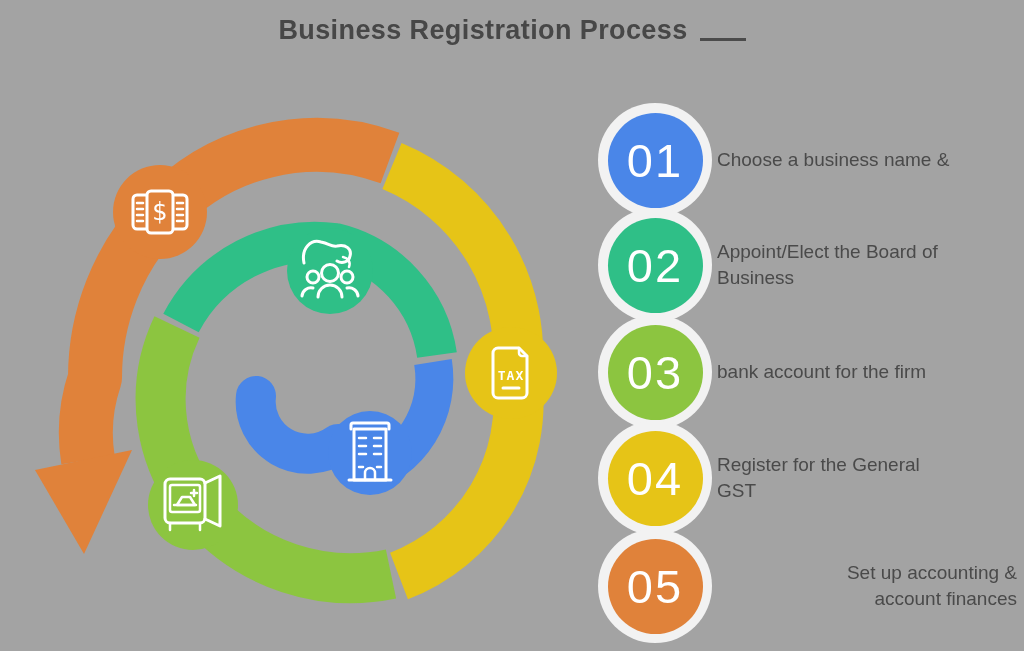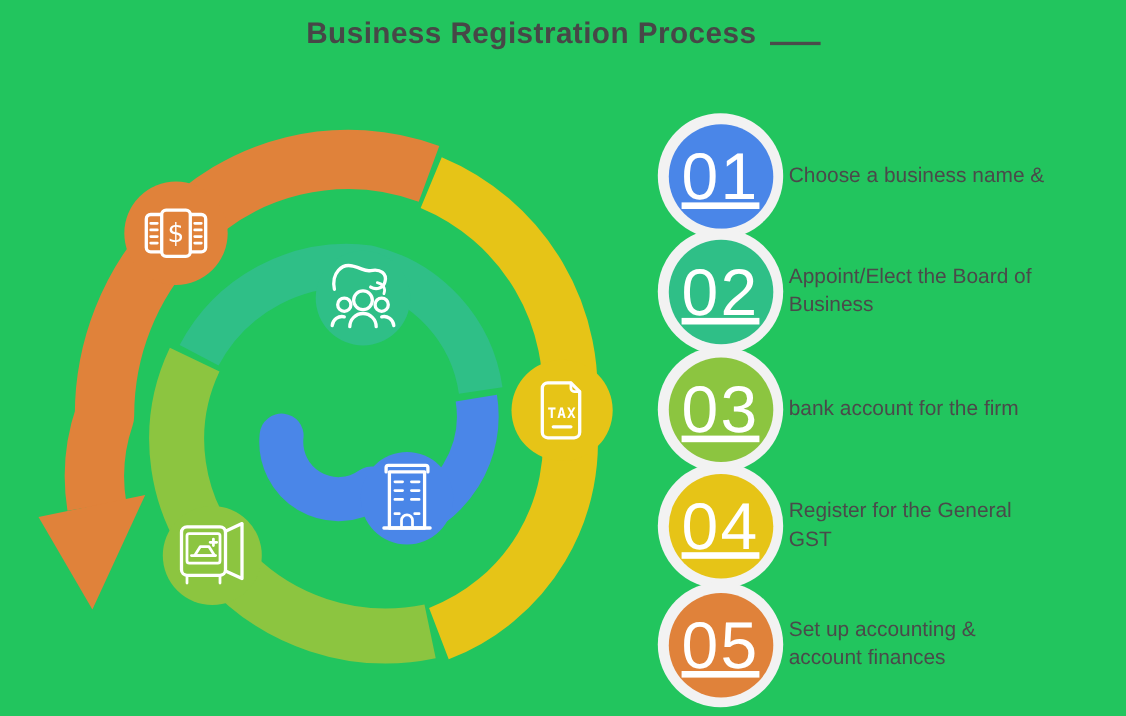--- a/index.html
+++ b/index.html
@@ -1,30 +1,30 @@
 <!DOCTYPE html>
 <html><head>
 <meta charset="utf-8">
 <style>
   html,body{margin:0;padding:0;background:#ffffff;}
   body{font-family:"Liberation Sans","DejaVu Sans",sans-serif;}
-  .stage{position:relative;width:1024px;height:651px;background:#22c55e;overflow:hidden;}
+  .stage{position:relative;width:1024px;height:651px;background:#a3a3a3;overflow:hidden;}
 
   
   .header{position:absolute;top:16px;left:0;width:100%;display:flex;justify-content:center;align-items:flex-end;}
   .title{font-size:27px;font-weight:bold;color:#474747;letter-spacing:.4px;line-height:1.1;}
   .title-underline{display:inline-block;width:46px;height:3px;background:#4b4b4b;margin-left:12px;margin-bottom:5px;}
 
   
   .spiral-svg{position:absolute;left:0;top:0;width:1024px;height:651px;}
 
   
   .step-halo{position:absolute;width:114px;height:114px;border-radius:50%;background:#f2f2f2;display:flex;align-items:center;justify-content:center;}
   .step-badge{width:95px;height:95px;border-radius:50%;display:flex;align-items:center;justify-content:center;}
-  .step-badge span{color:#ffffff;font-size:60px;font-weight:300;letter-spacing:2px;text-decoration:underline;}
+  .step-badge span{color:#ffffff;font-size:47px;font-weight:300;letter-spacing:2px;}
   .step-label{position:absolute;left:717px;width:300px;height:114px;display:flex;flex-direction:column;justify-content:center;}
   .step-label div{font-size:19px;font-weight:normal;color:#4a4a4a;line-height:1.35;}
 </style>
 </head>
 <body>
 
 <div class="stage">
 
   <div class="header">
     <span class="title">Business Registration Process</span>
@@ -135,19 +135,19 @@
     <div class="step-label" style="top:421px;">
       <div>Register for the General</div>
       <div>GST</div>
     </div>
 
     <div class="step-halo" style="left:598px;top:529px;">
       <div class="step-badge" style="background-color: rgb(224, 130, 58); text-align: right;">
         <span>05</span>
       </div>
     </div>
-    <div class="step-label" style="top:529px;">
+    <div class="step-label" style="top:529px;text-align:right;">
       <div>Set up accounting &amp;</div>
       <div>account finances</div>
     </div>
 
   </div>
 </div>
 
 </body></html>

